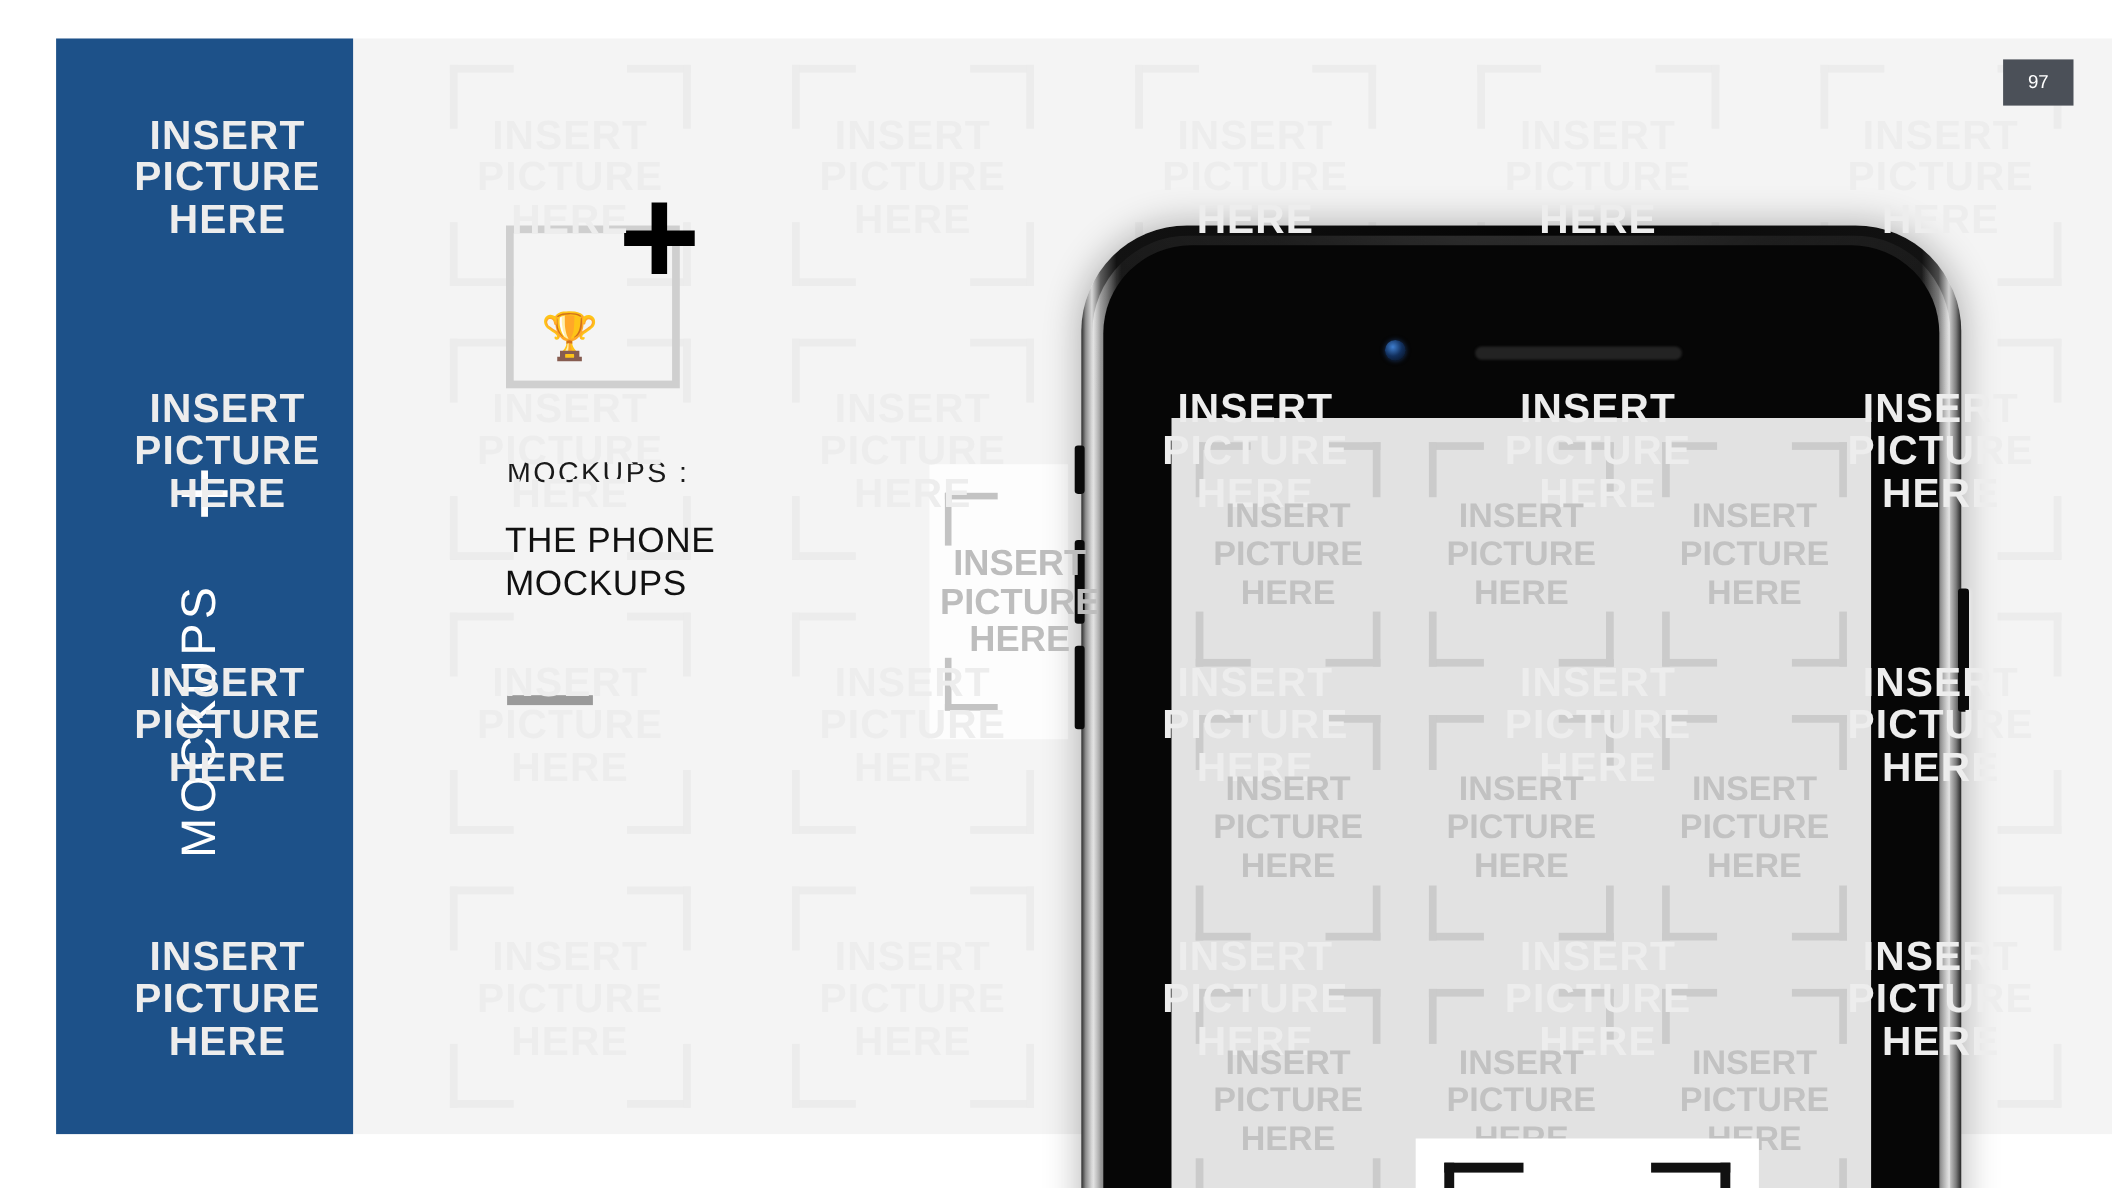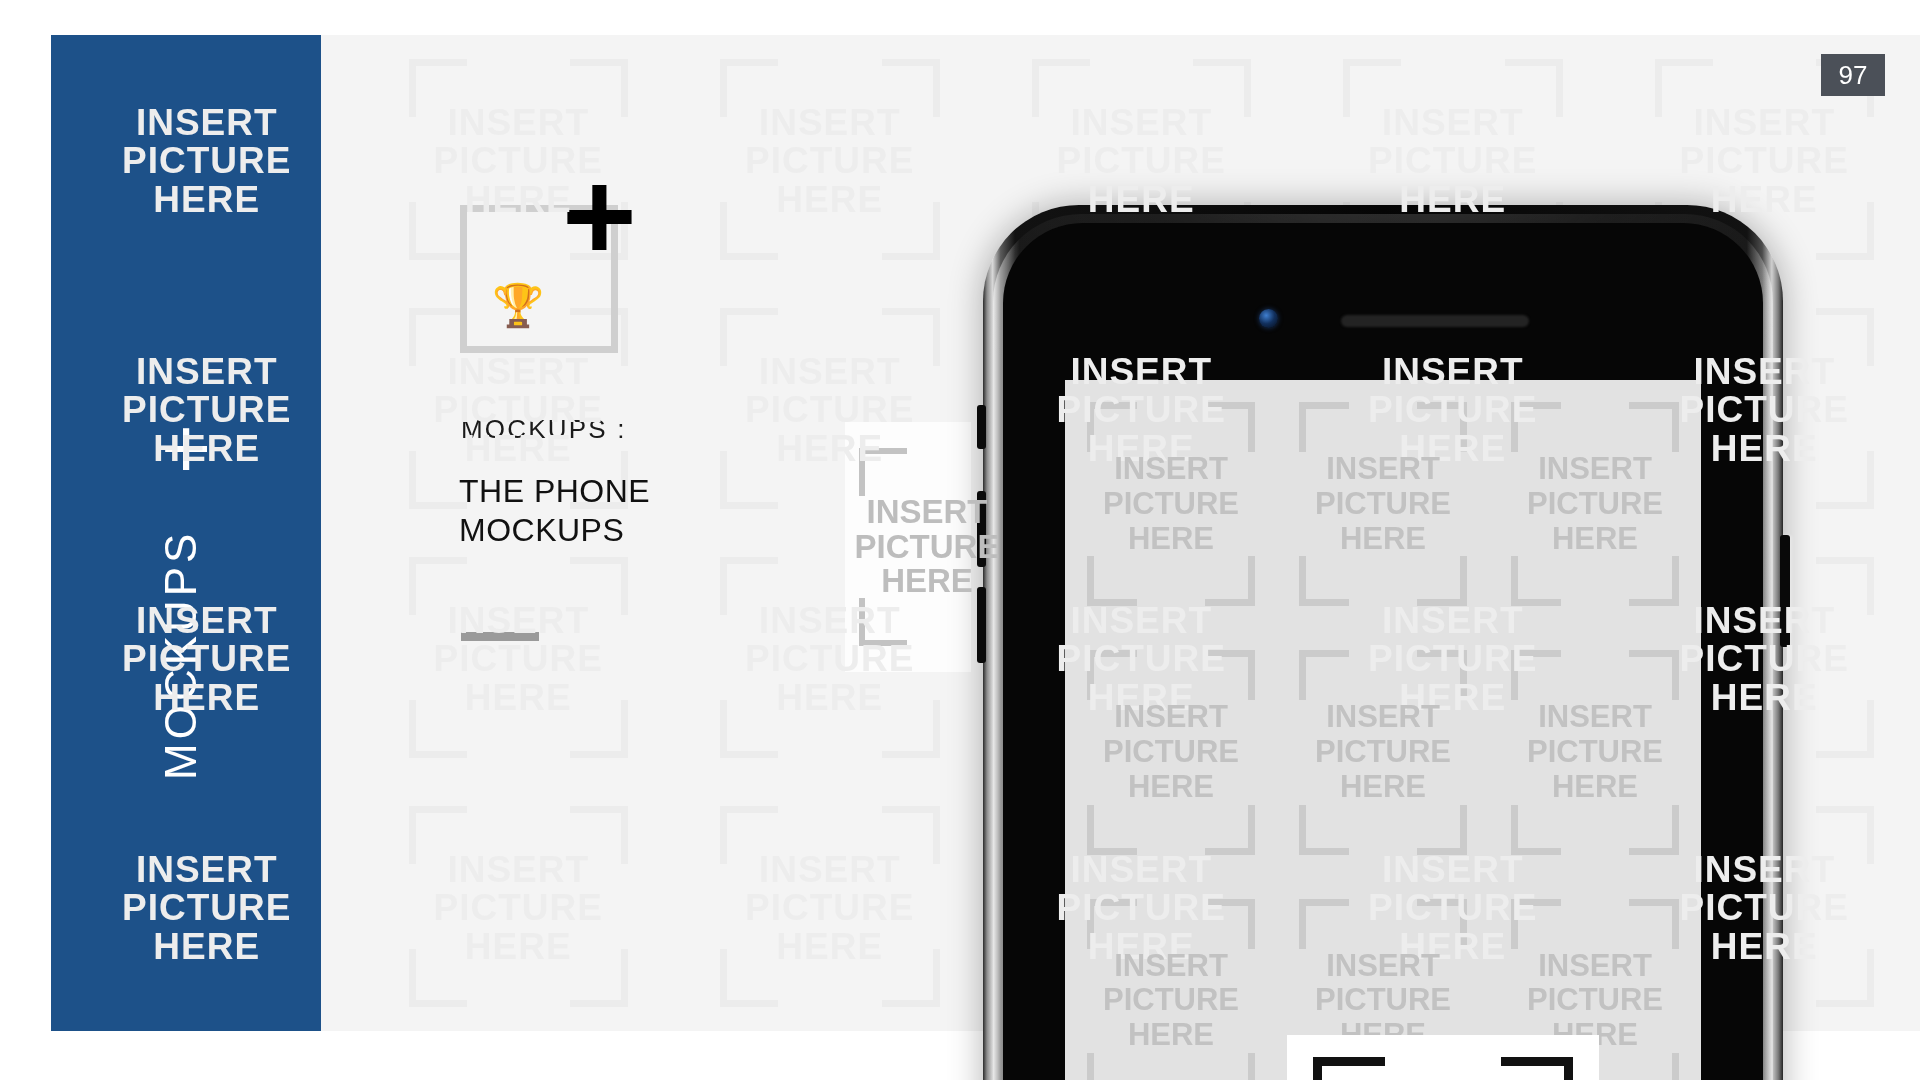--- a/index.html
+++ b/index.html
@@ -188,21 +188,21 @@
   .b-vup   { left:-6px; top:286px;  width:9px; height:76px; }
   .b-vdn   { left:-6px; top:382px;  width:9px; height:76px; }
   .b-power { right:-7px; top:330px; width:10px; height:112px;
              background:#090909;
              box-shadow:2px 0 3px rgba(255,255,255,.35); }
 
   
   .pagebadge{
     position:absolute; right:35px; top:54px;
     width:64px; height:42px; background:#4b5058;
-    color:#ffffff; font-size:26px;
+    color:#ffffff; font-size:17px;
     display:flex; align-items:center; justify-content:center;
   }
 </style>
 </head>
 <body>
 
 <div id="slide">
 
   <div class="canvas">
     <div class="wm-grid">

